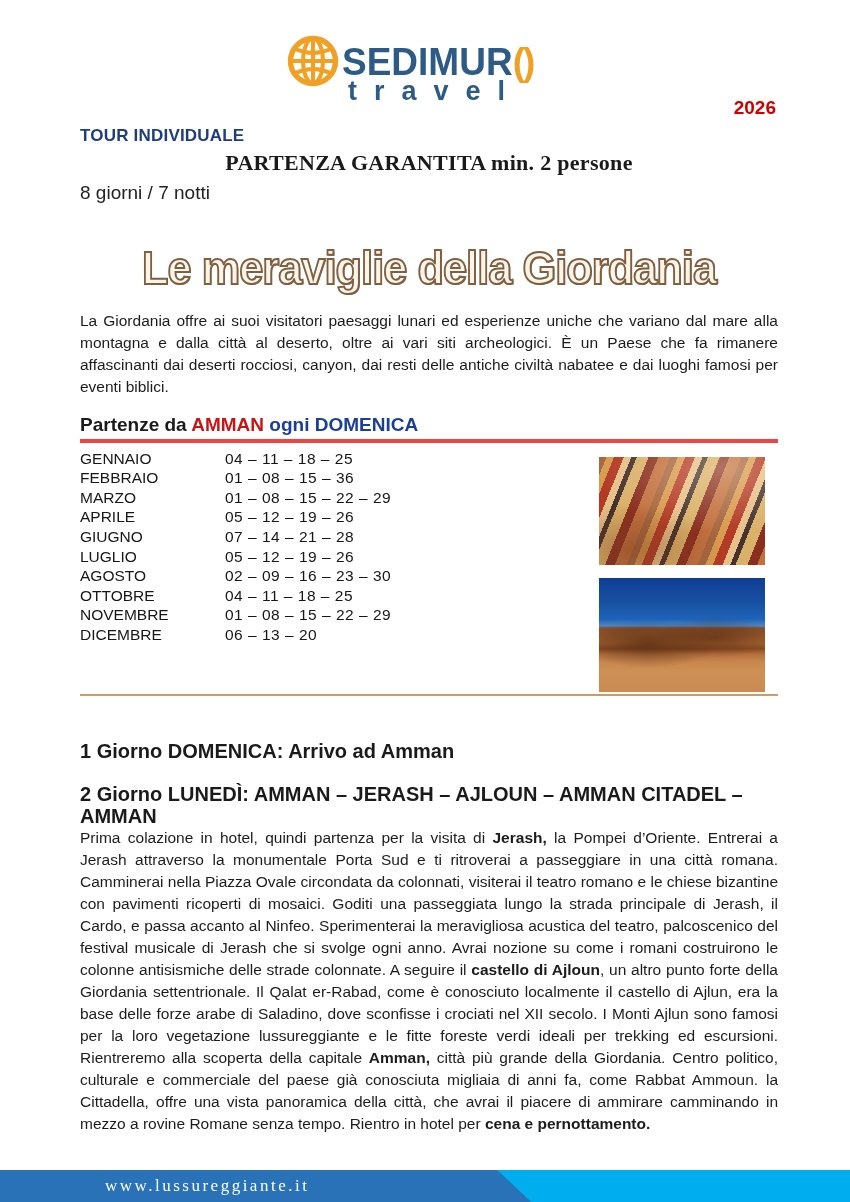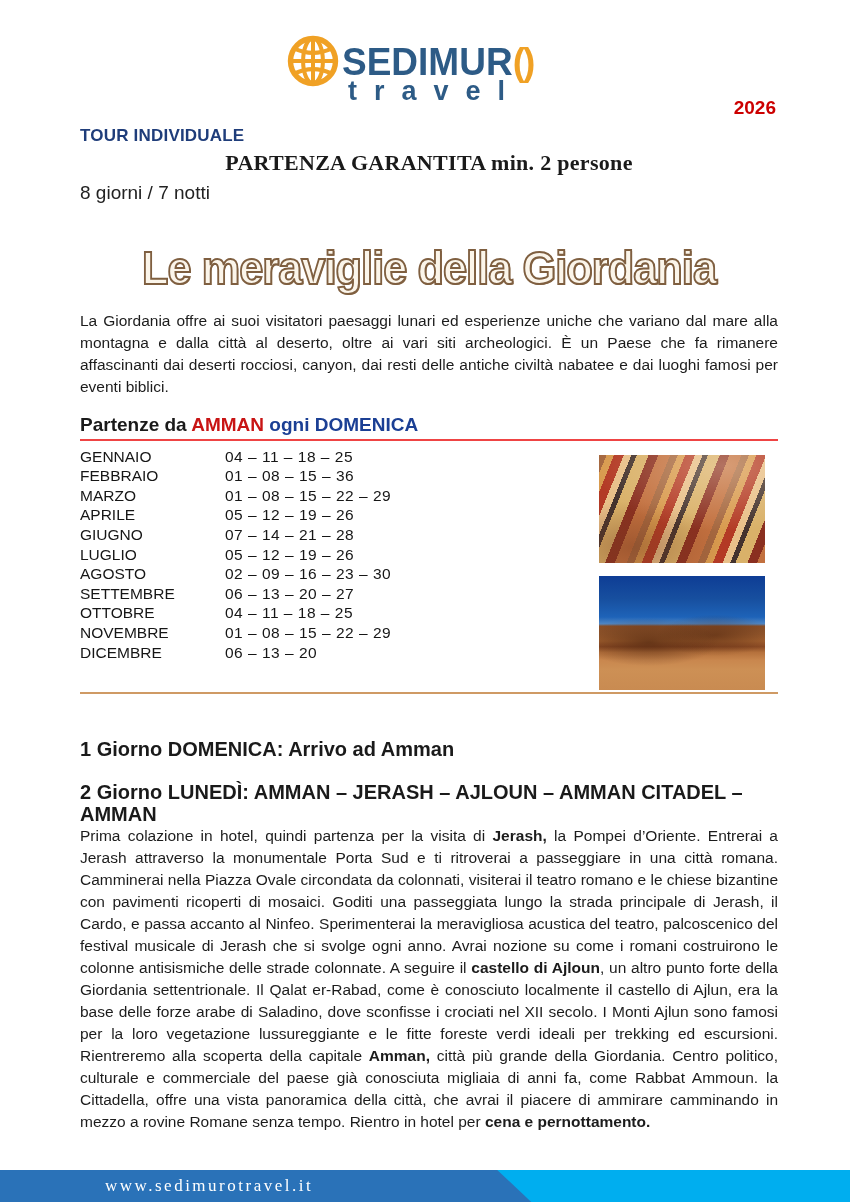--- a/index.html
+++ b/index.html
@@ -35,21 +35,21 @@
 
   .main-title {
     margin-top:38px; text-align:center; font-weight:bold; font-size:47px;
     line-height:1.1; color:#fbf5ea; letter-spacing:-1px; white-space:nowrap;
     -webkit-text-stroke:2px #7f5f40; text-shadow:1px 1px 0 #8a6a48;
     transform:scaleX(0.92); transform-origin:center;
   }
 
   .intro { margin-top:16px; font-size:15.5px; line-height:22px; text-align:justify; color:#1c1c1c; }
 
-  .dep-heading { margin-top:16px; font-size:19px; font-weight:bold; padding-bottom:3px; border-bottom:2px solid #ef4444; }
+  .dep-heading { margin-top:16px; font-size:19px; font-weight:bold; padding-bottom:3px; border-bottom:4px solid #ef4444; }
   .dep-heading .seg-black { color:#1a1a1a; }
   .dep-heading .seg-red   { color:#c81414; }
   .dep-heading .seg-blue  { color:#1b3f94; }
 
   .dep-area { display:flex; margin-top:5px; }
   .dep-table { flex:1 1 auto; padding-top:1px; }
   .dep-row { display:flex; font-size:15.5px; line-height:19.6px; color:#161616; }
   .dep-month { width:145px; }
   .dep-dates { letter-spacing:0.5px; }
 
@@ -159,24 +159,20 @@
           </div>
           <div class="dep-row">
             <span class="dep-month">LUGLIO</span>
             <span class="dep-dates">05 – 12 – 19 – 26</span>
           </div>
           <div class="dep-row">
             <span class="dep-month">AGOSTO</span>
             <span class="dep-dates">02 – 09 – 16 – 23 – 30</span>
           </div>
           <div class="dep-row">
-            <span class="dep-month">SETTEMBRE</span>
-            <span class="dep-dates">06 – 13 – 20 – 27</span>
-          </div>
-          <div class="dep-row">
             <span class="dep-month">OTTOBRE</span>
             <span class="dep-dates">04 – 11 – 18 – 25</span>
           </div>
           <div class="dep-row">
             <span class="dep-month">NOVEMBRE</span>
             <span class="dep-dates">01 – 08 – 15 – 22 – 29</span>
           </div>
           <div class="dep-row">
             <span class="dep-month">DICEMBRE</span>
             <span class="dep-dates">06 – 13 – 20</span>
@@ -193,16 +189,16 @@
     <div class="itinerary">
       <div class="day-heading">1 Giorno DOMENICA: Arrivo ad Amman</div>
       <div class="day-gap"></div>
       <div class="day-heading">2 Giorno LUNEDÌ: AMMAN – JERASH – AJLOUN – AMMAN CITADEL – AMMAN</div>
       <p class="day-body"><span>Prima colazione in hotel, quindi partenza per la visita di </span><span style="font-weight: bold;">Jerash,</span><span> la Pompei d’Oriente. Entrerai a Jerash attraverso la monumentale Porta Sud e ti ritroverai a passeggiare in una città romana. Camminerai nella Piazza Ovale circondata da colonnati, visiterai il teatro romano e le chiese bizantine con pavimenti ricoperti di mosaici. Goditi una passeggiata lungo la strada principale di Jerash, il Cardo, e passa accanto al Ninfeo. Sperimenterai la meravigliosa acustica del teatro, palcoscenico del festival musicale di Jerash che si svolge ogni anno. Avrai nozione su come i romani costruirono le colonne antisismiche delle strade colonnate. A seguire il  </span><span style="font-weight: bold;">castello di Ajloun</span><span>, un altro punto forte della Giordania settentrionale. Il Qalat er-Rabad, come è conosciuto localmente il castello di Ajlun, era la base delle forze arabe di Saladino, dove sconfisse i crociati nel XII secolo. I Monti Ajlun sono famosi per la loro vegetazione lussureggiante e le fitte foreste verdi ideali per trekking ed escursioni. Rientreremo alla scoperta della capitale </span><span style="font-weight: bold;">Amman,</span><span> città più grande della Giordania. Centro politico, culturale e commerciale del paese già conosciuta migliaia di anni fa, come Rabbat Ammoun. la Cittadella, offre una vista panoramica della città, che avrai il piacere di ammirare camminando in mezzo a rovine Romane senza tempo. Rientro in hotel per </span><span style="font-weight: bold;">cena e pernottamento.</span></p>
     </div>
   </div>
 
   <div class="footer">
     <div class="footer-light"></div>
-    <a class="footer-url">www.sedimurotravel.it</a>
+    <a class="footer-url">www.lussureggiante.it</a>
   </div>
 
 </div>
 
 </body></html>

